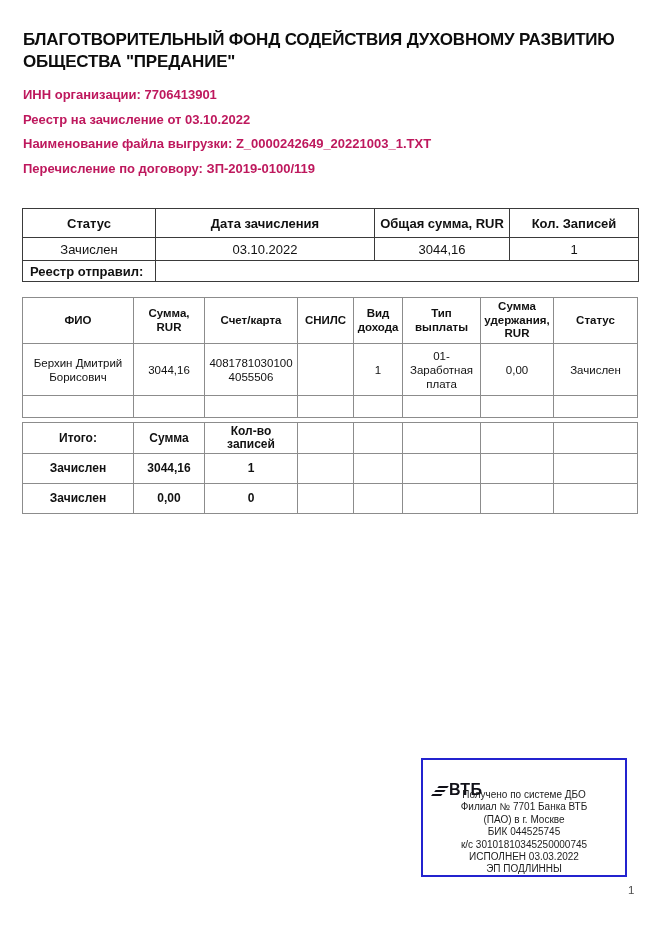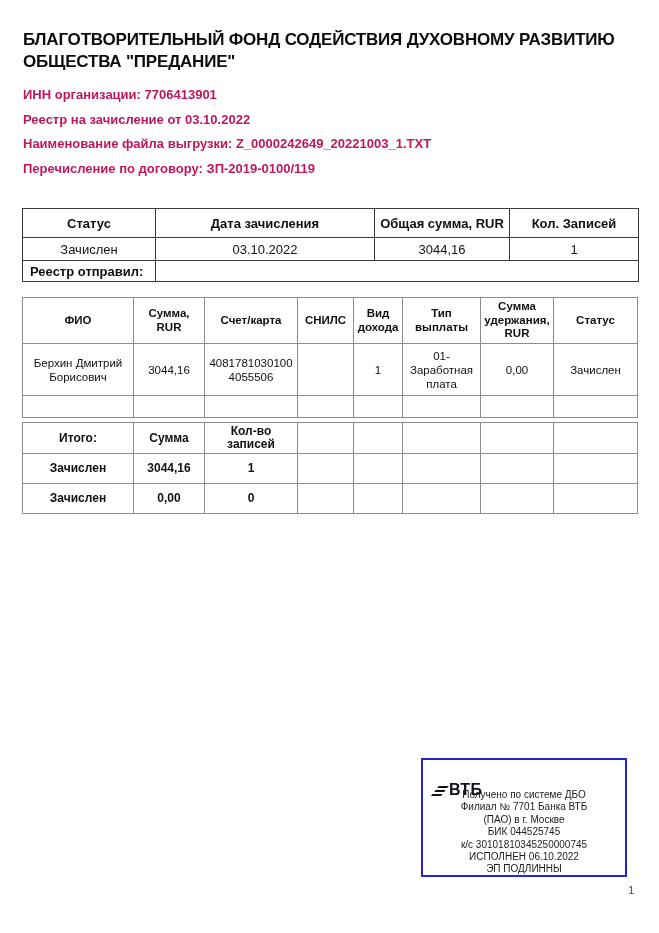--- a/index.html
+++ b/index.html
@@ -188,20 +188,20 @@
           <i></i>
         </span>
       <span class="word">ВТБ</span>
     </div>
     <div class="stamp-lines">
       <div class="stamp-line">Получено по системе ДБО</div>
       <div class="stamp-line">Филиал № 7701 Банка ВТБ</div>
       <div class="stamp-line">(ПАО) в г. Москве</div>
       <div class="stamp-line">БИК 044525745</div>
       <div class="stamp-line">к/с 30101810345250000745</div>
-      <div class="stamp-line">ИСПОЛНЕН 06.10.2022</div>
+      <div class="stamp-line">ИСПОЛНЕН 03.03.2022</div>
       <div class="stamp-line">ЭП ПОДЛИННЫ</div>
     </div>
   </div>
 
   <div class="page-num">1</div>
 
 </div>
 
 </body></html>

